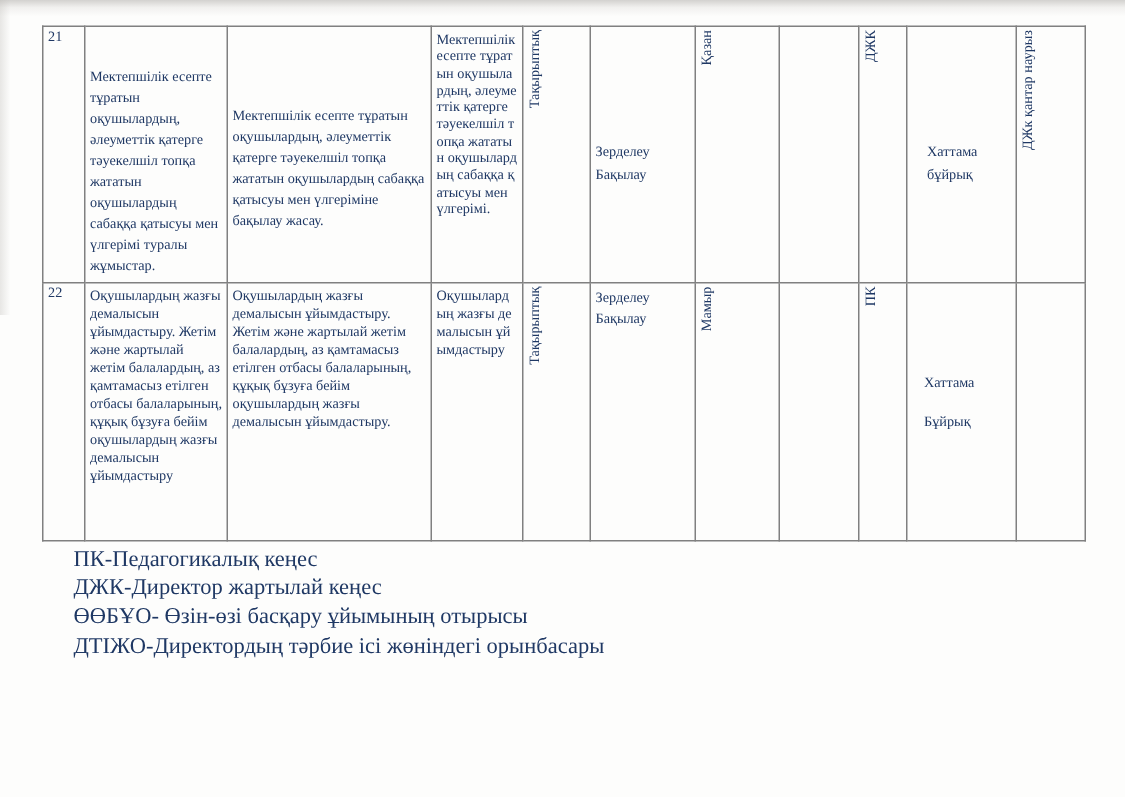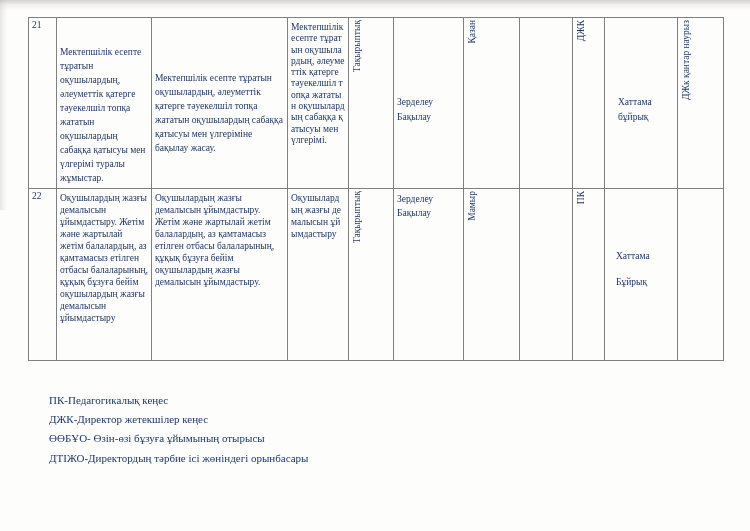--- a/index.html
+++ b/index.html
@@ -44,22 +44,22 @@
   td.out  { white-space:pre-line; }
   tr.r21 td.out { padding-top:77px; padding-left:13px; line-height:15px; }
   tr.r22 td.out { padding-top:61px; padding-left:11px; line-height:13px; }
   td.vert { vertical-align:bottom; text-align:center; padding-bottom:5px; }
   .vtext {
     display:inline-block;
     writing-mode:vertical-rl; transform:rotate(180deg);
     white-space:nowrap; line-height:1.1; font-size:9.5px;
   }
   .legend {
-    position:absolute; left:49px; top:391px;
-    font-size:11px; line-height:19.2px; color:#1f3864;
+    position:absolute; left:49px; top:364px;
+    font-size:15px; line-height:19.2px; color:#1f3864;
   }
 </style>
 </head>
 <body>
 
 <div class="page">
   <div class="edge-top"></div>
   <div class="edge-left"></div>
 
   <table class="plan">
@@ -106,17 +106,17 @@
         <td class="out">Хаттама
 
 Бұйрық</td>
         <td class="vert"><span class="vtext"></span></td>
       </tr>
     </tbody>
   </table>
 
   <div class="legend">
     <div class="legend-line">ПК-Педагогикалық кеңес</div>
-    <div class="legend-line">ДЖК-Директор жетекшілер кеңес</div>
-    <div class="legend-line">ӨӨБҰО- Өзін-өзі бұзуға ұйымының отырысы</div>
+    <div class="legend-line">ДЖК-Директор жартылай кеңес</div>
+    <div class="legend-line">ӨӨБҰО- Өзін-өзі басқару ұйымының отырысы</div>
     <div class="legend-line">ДТІЖО-Директордың тәрбие ісі жөніндегі орынбасары</div>
   </div>
 </div>
 
 </body></html>

